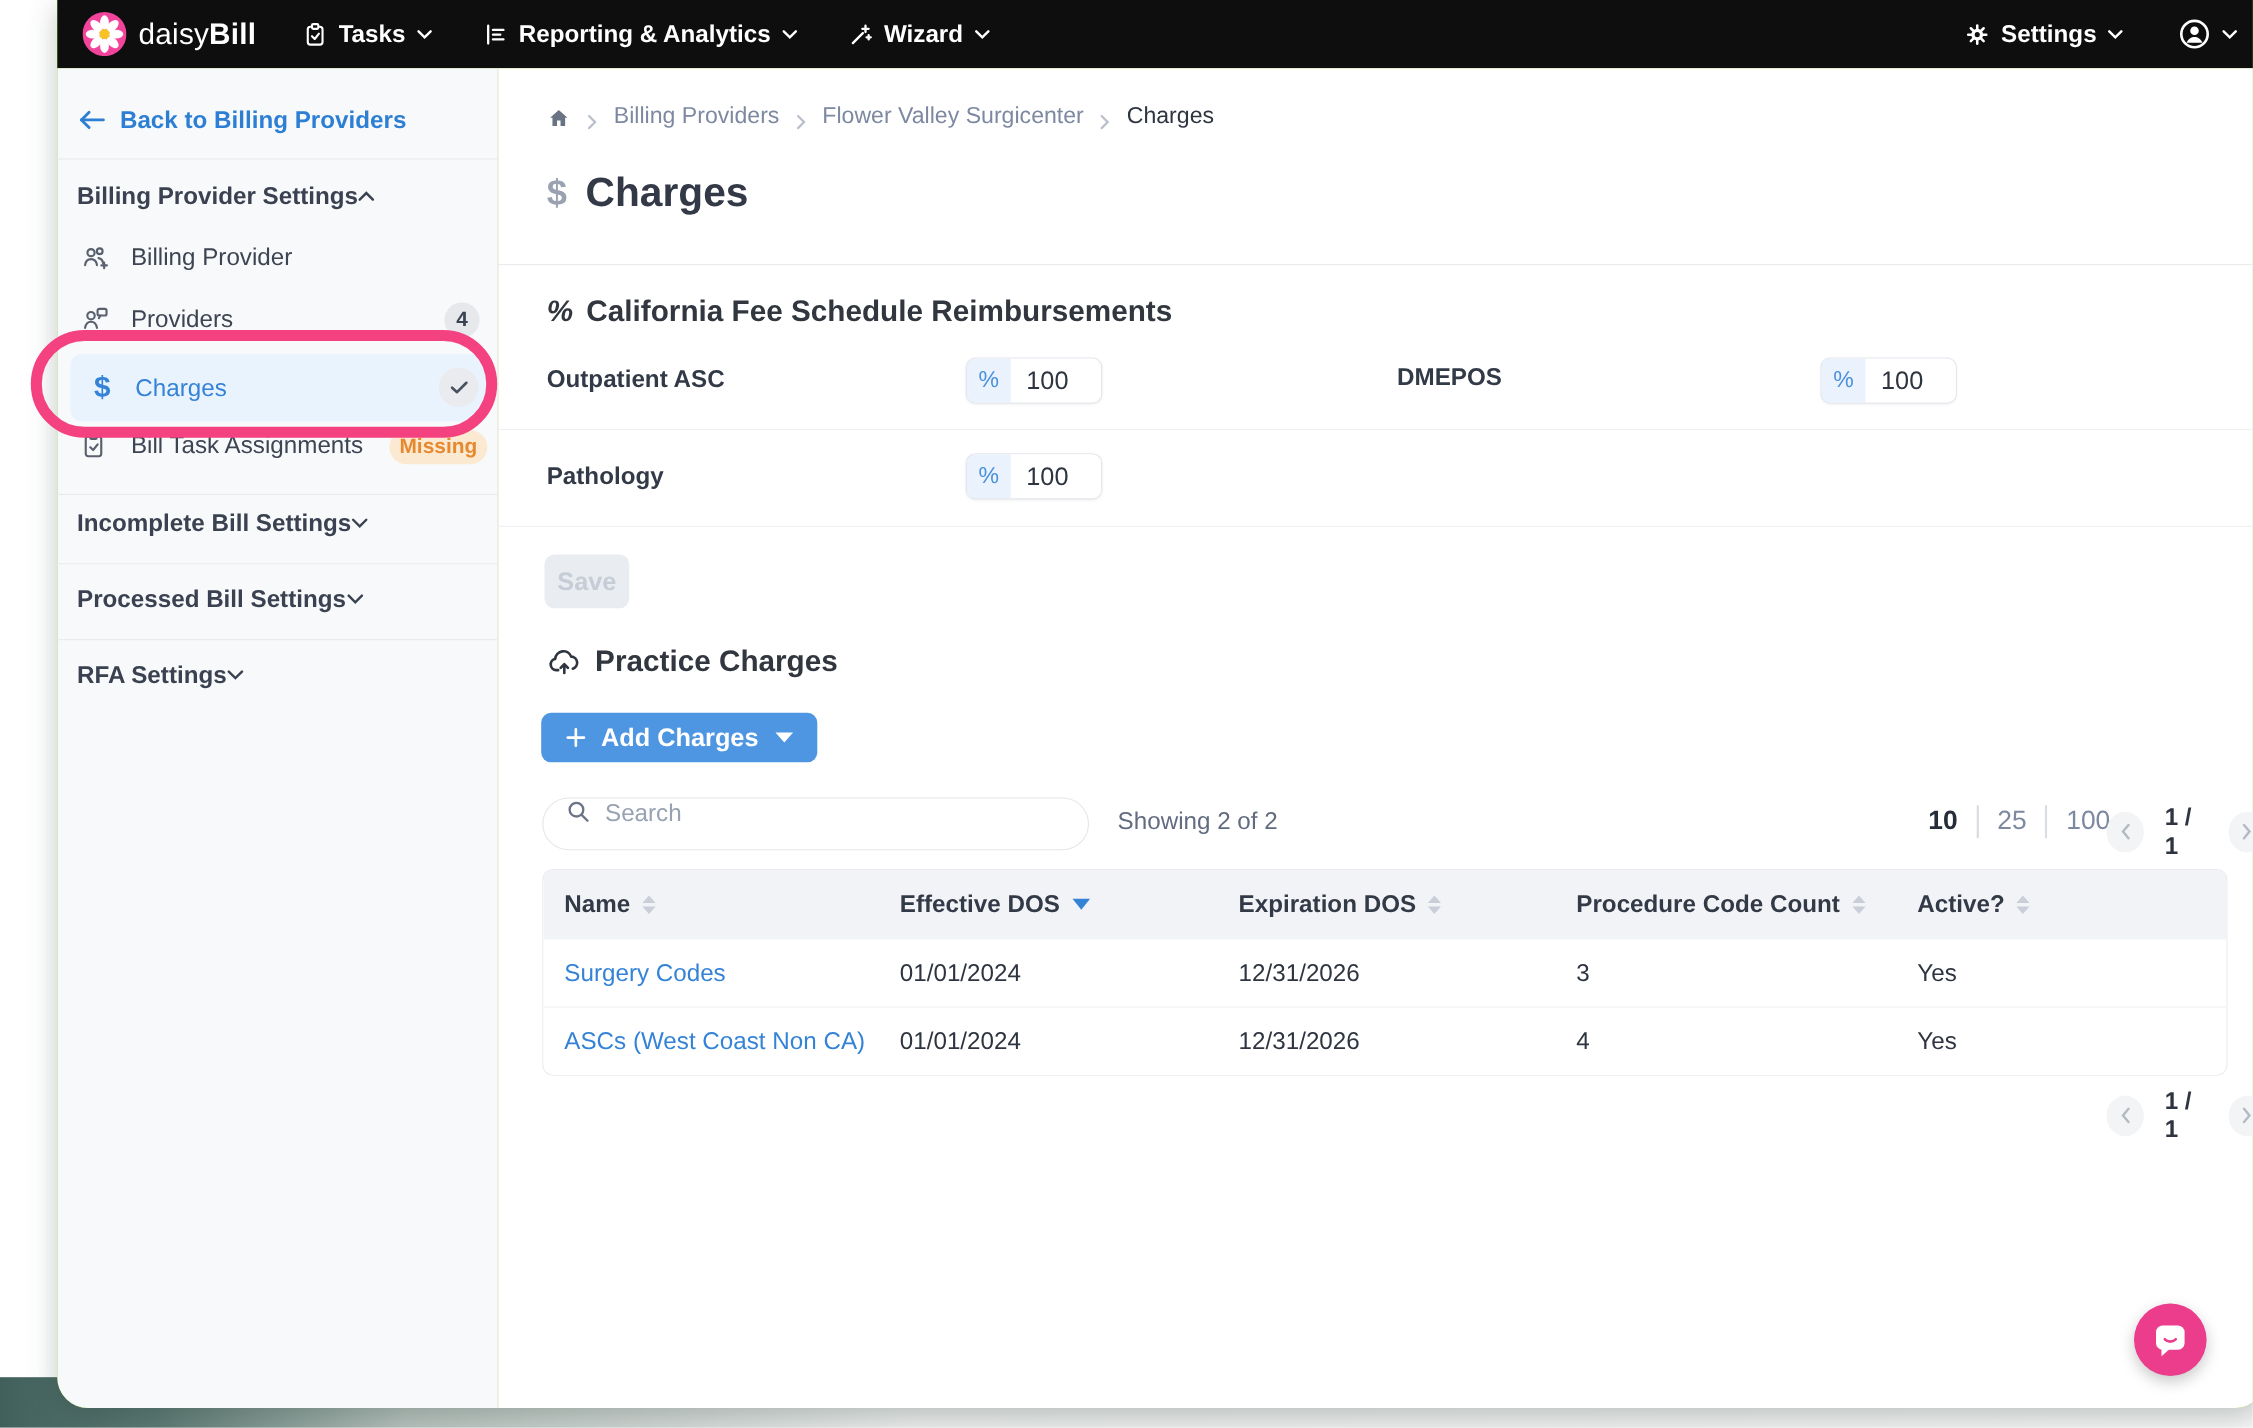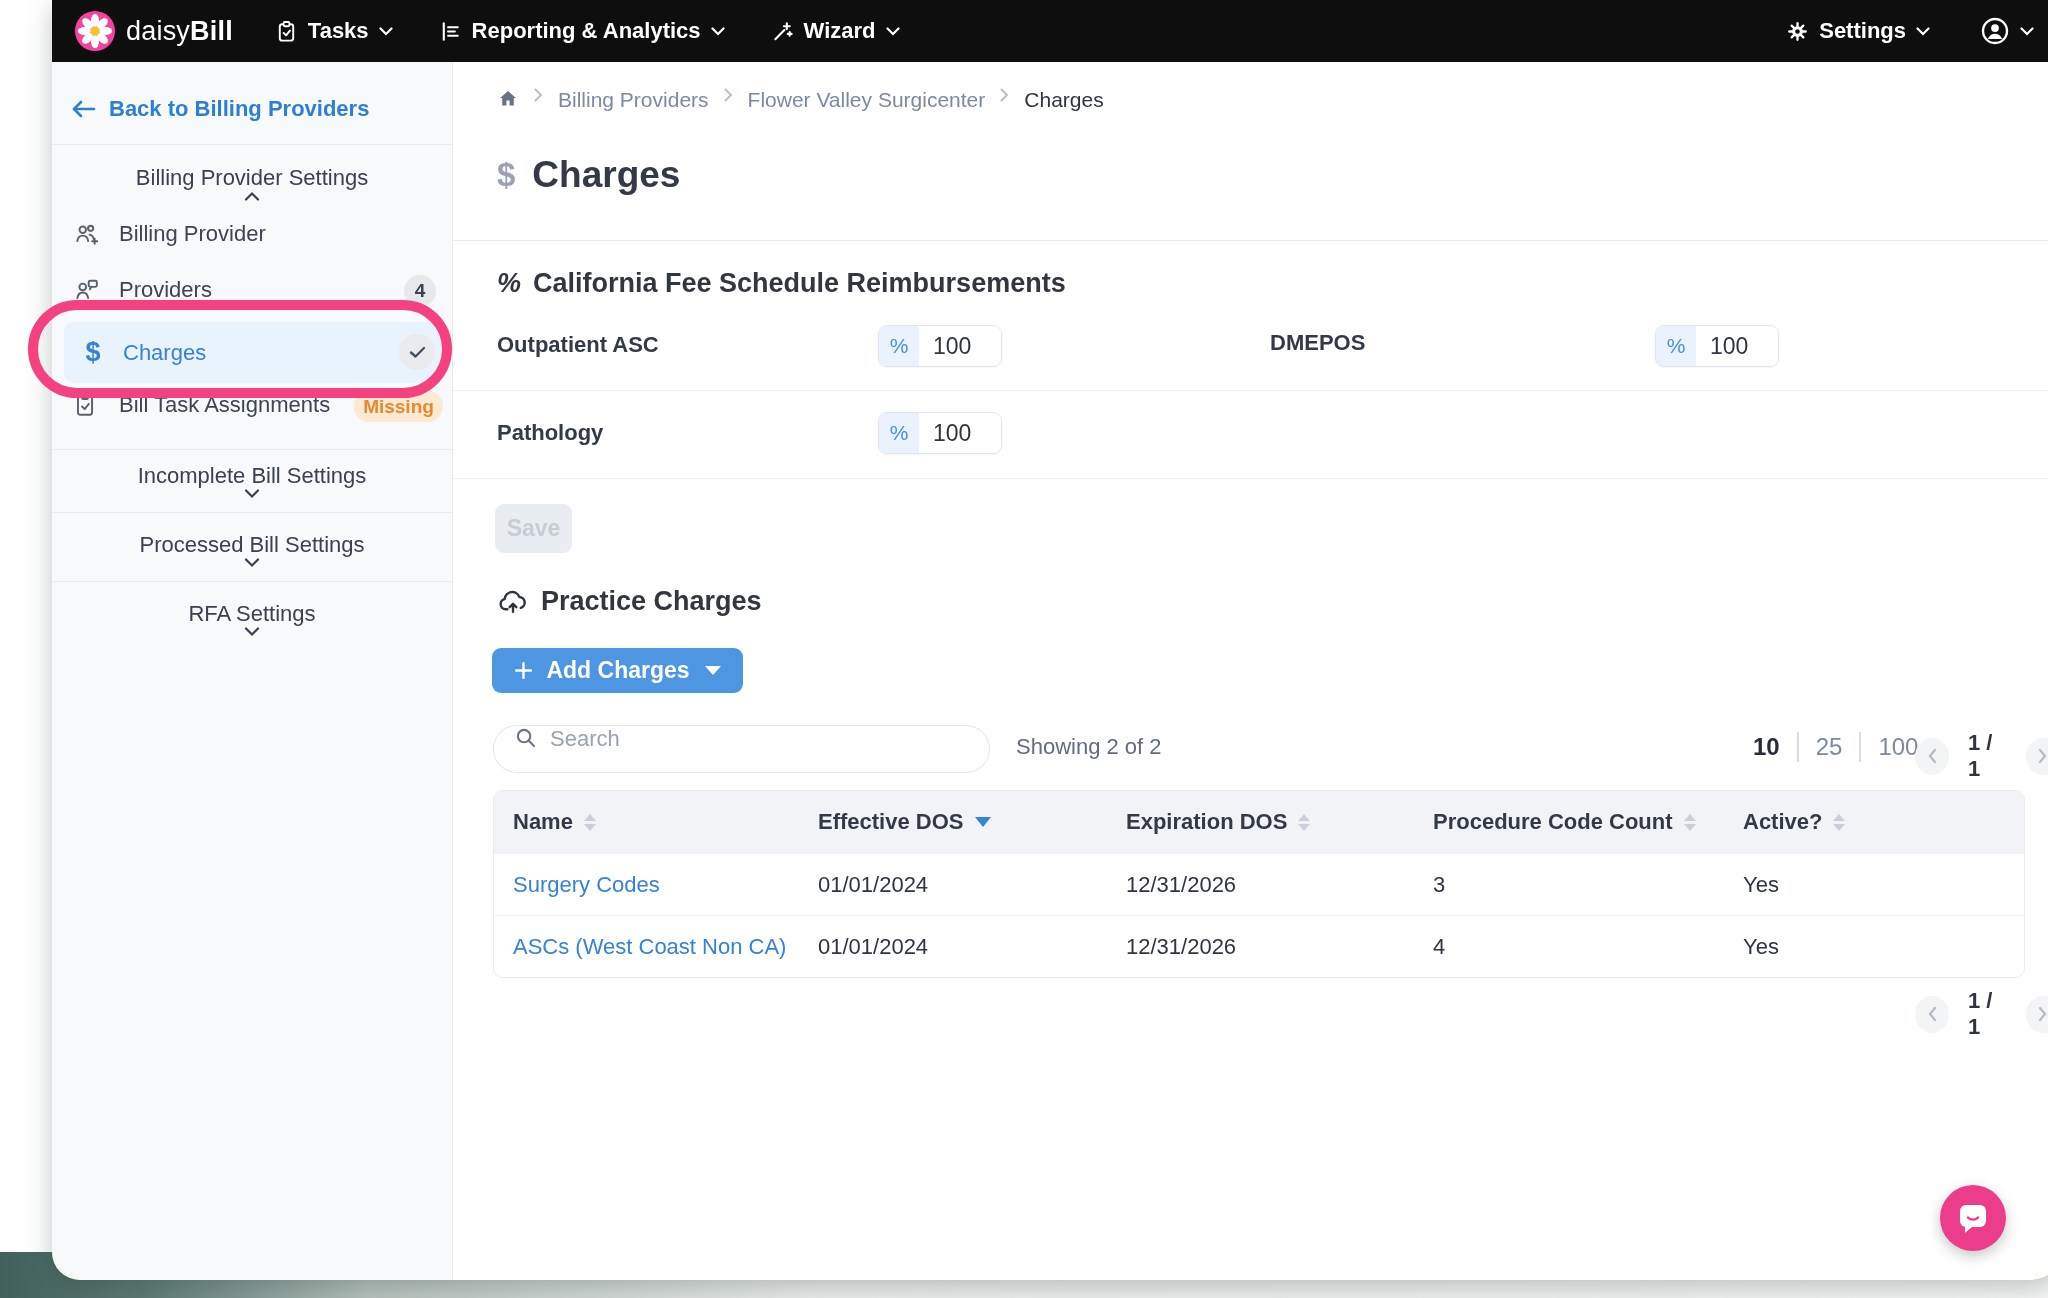--- a/index.html
+++ b/index.html
@@ -41,21 +41,21 @@
   
   .content { display:flex; height:1218px; }
   .sidebar { position:relative; width:401px; flex:none; background:#f8f9fb; border-right:1px solid #e8eaee; }
   .main { position:relative; flex:1; background:#fff; }
 
   
   .back-link { position:absolute; left:18px; top:34px; display:flex; align-items:center; gap:13px;
     color:#2d7fd4; font-weight:700; font-size:22px; cursor:pointer; }
   .sb-divider { position:absolute; left:0; width:100%; height:1px; background:#e8eaee; }
   .sb-section { position:absolute; left:18px; width:364px; display:flex; 
-    align-items:center; font-size:22px; font-weight:400; color:#3a4150; cursor:pointer;flex-direction:column; }
+    align-items:center; font-size:22px; font-weight:700; color:#3a4150; cursor:pointer; }
   .sb-item { position:absolute; left:20px; display:flex; align-items:center; gap:17px;
     font-size:22px; color:#3d4452; cursor:pointer; }
   .sb-item .sbicon { width:30px; height:26px; color:#59616f; display:flex; align-items:center; }
   .badge-count { position:absolute; left:352px; top:213px; width:32px; height:32px; border-radius:50%;
     background:#e6e8ec; color:#3a4150; font-size:19px; font-weight:700;
     display:flex; align-items:center; justify-content:center; }
   .charges-pill { position:absolute; left:12px; top:260px; width:377px; height:61px;
     background:#e9f3fd; border-radius:10px; display:flex; align-items:center; gap:18px;
     padding-left:17px; color:#3583d6; font-size:22px; cursor:pointer; }
   .dollar-ic { font-size:27px; font-weight:700; color:#3583d6; width:24px; text-align:center; }
@@ -63,21 +63,21 @@
     background:#e9ebef; display:flex; align-items:center; justify-content:center; }
   .missing-badge { position:absolute; left:302px; top:329px; width:89px; height:31px; border-radius:16px;
     background:#fbe9d2; color:#e6892f; font-size:19px; font-weight:700;
     display:flex; align-items:center; justify-content:center; }
 
   
   .annotation-ring { position:absolute; left:28px; top:300px; width:424px; height:98px;
     border:10px solid #f4417f; border-radius:52px; z-index:60; pointer-events:none; }
 
   
-  .breadcrumb { position:absolute; left:44px; top:26px; height:30px; display:flex; align-items:flex-start;
+  .breadcrumb { position:absolute; left:44px; top:26px; height:30px; display:flex; align-items:flex-end;
     gap:15px; font-size:21px; color:#7d89a1; }
   .crumb-link { color:#7d89a1; cursor:pointer; }
   .crumb-current { color:#2f3540; font-weight:500; }
   .page-title { position:absolute; left:44px; top:90px; height:46px; display:flex; align-items:center; gap:17px; }
   .title-dollar { font-size:33px; color:#9aa2b1; font-weight:700; }
   .title-text { font-size:37px; font-weight:800; color:#333946; }
   .main-divider { position:absolute; left:0; right:0; height:1px; background:#e9ebef; }
   .row-divider  { position:absolute; left:0; right:0; height:1px; background:#eef0f3; }
 
   .section-header { position:absolute; left:44px; height:34px; display:flex; align-items:center; gap:12px;

